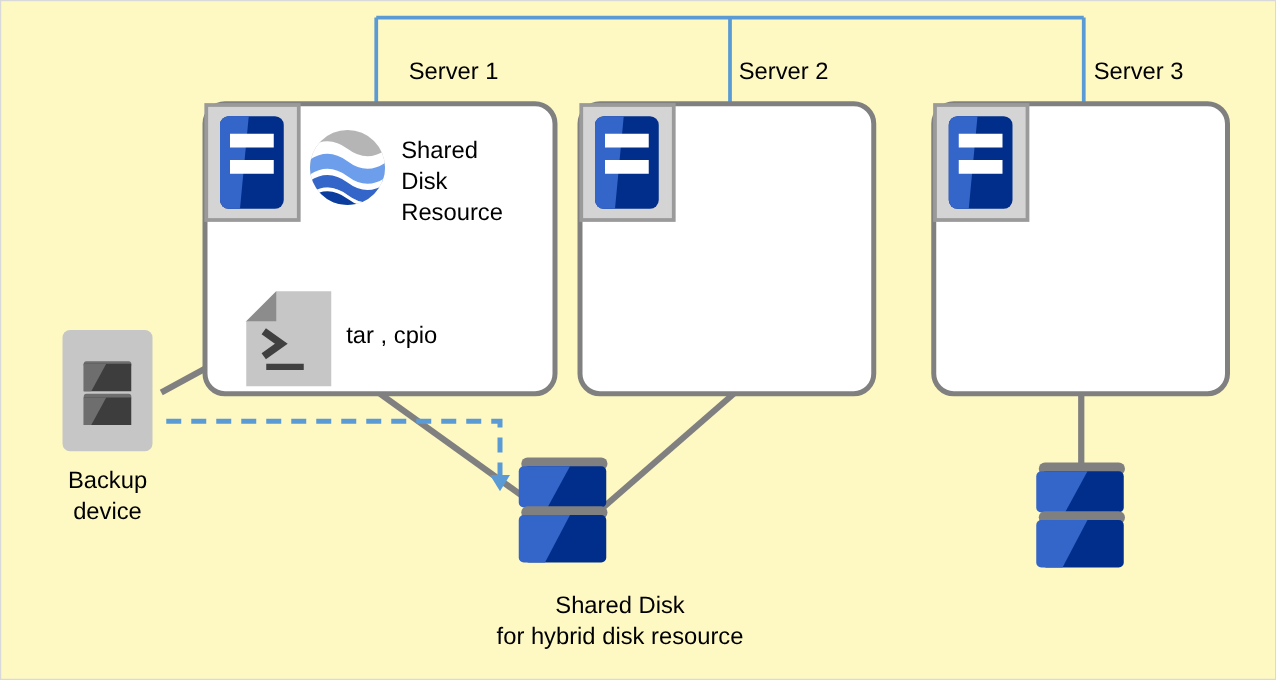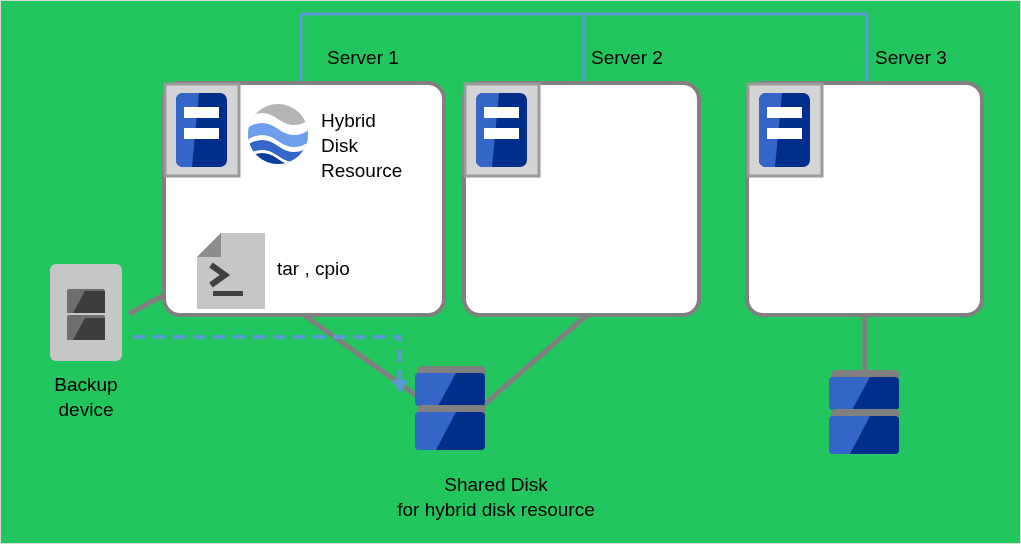--- a/index.html
+++ b/index.html
@@ -7,21 +7,21 @@
     padding: 0;
     background: #ffffff;
   }
   body {
     font-family: "Liberation Sans", sans-serif;
   }
   #canvas {
     position: relative;
     width: 1021px;
     height: 544px;
-    background: #22c55e;
+    background: #fef9c3;
     border: 1px solid #d9d9d9;
     box-sizing: border-box;
     overflow: hidden;
   }
   .layer {
     position: absolute;
     left: 0;
     top: 0;
     width: 1021px;
     height: 544px;
@@ -178,21 +178,21 @@
       <path d="M391 379 L399 392 L407 379 Z" fill="#5b9bd5"></path>
     </g>
   </svg>
 
   <div class="lbl srv-label" style="left:326px; top:44px;">Server 1</div>
 
   <div class="lbl srv-label" style="left:590px; top:44px;text-align:right;">Server 2</div>
 
   <div class="lbl srv-label" style="left:874px; top:44px;">Server 3</div>
 
-  <div class="lbl multiline" style="left:320px; top:107px;">Hybrid
+  <div class="lbl multiline" style="left:320px; top:107px;">Shared
 Disk
 Resource</div>
 
   <div class="lbl" style="left:276px; top:255px;text-align:center;">tar , cpio</div>
 
   <div class="lbl center multiline" style="left:330px; top:471px; width:330px;">Shared Disk
 for hybrid disk resource</div>
 
   <div class="lbl center multiline" style="left:20px; top:371px; width:130px;">Backup
 device</div>

